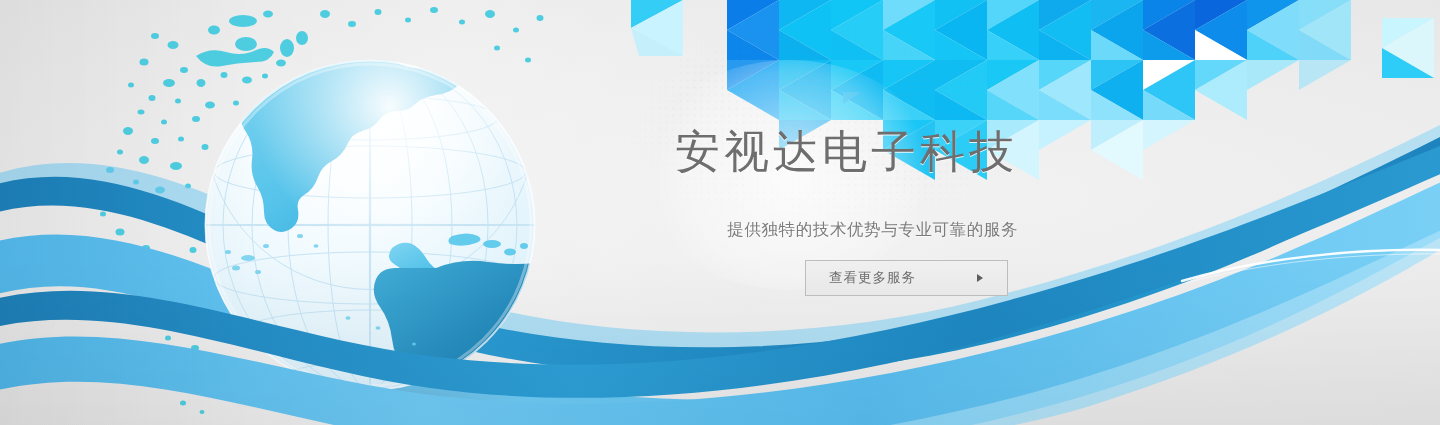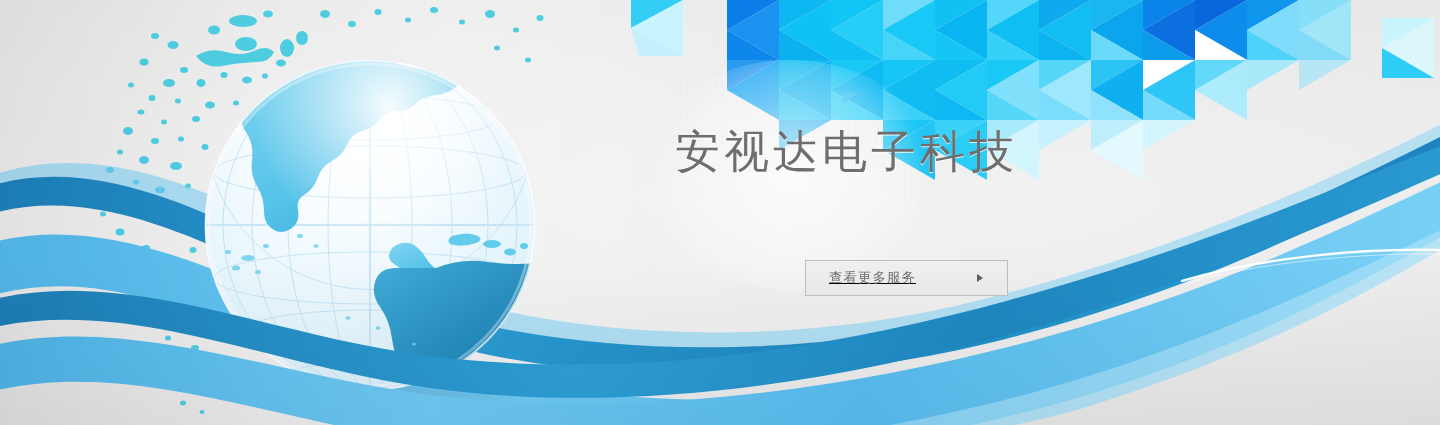--- a/index.html
+++ b/index.html
@@ -105,21 +105,20 @@
 
   .cta {
     position: absolute;
     right: 22px; top: 250px;
     width: 203px; height: 36px;
     border: 1px solid #bdbdbd;
     background: linear-gradient(180deg, #f0f0f0 0%, #e8e8e8 100%);
     display: flex;
     align-items: center;
     cursor: pointer;
-    text-decoration: underline;
   }
   .cta-label {
     font-size: 13.5px;
     color: #6d6d6d;
     letter-spacing: 1px;
     margin-left: 23px;
   }
   .cta-arrow {
     margin-left: auto;
     margin-right: 24px;
@@ -477,20 +476,21 @@
     <path d="M1186 283 C 1262 262, 1358 253, 1440 254" fill="none" stroke="#ffffff" stroke-width="1" stroke-linecap="round" opacity=".55"></path>
   </svg>
 
   <div class="bg-vignette" style="z-index:25"></div>
 
   <div class="dots-texture" style="z-index:30"></div>
   <div class="text-glow" style="z-index:31"></div>
 
   <div class="content">
     <div class="title">安视达电子科技</div>
+    <div class="sub sub2">提供独特的技术优势与专业可靠的服务</div>
 
     <div class="cta">
       <span class="cta-label">查看更多服务</span>
       <span class="cta-arrow"></span>
     </div>
   </div>
 
 </div>
 
 </body></html>

